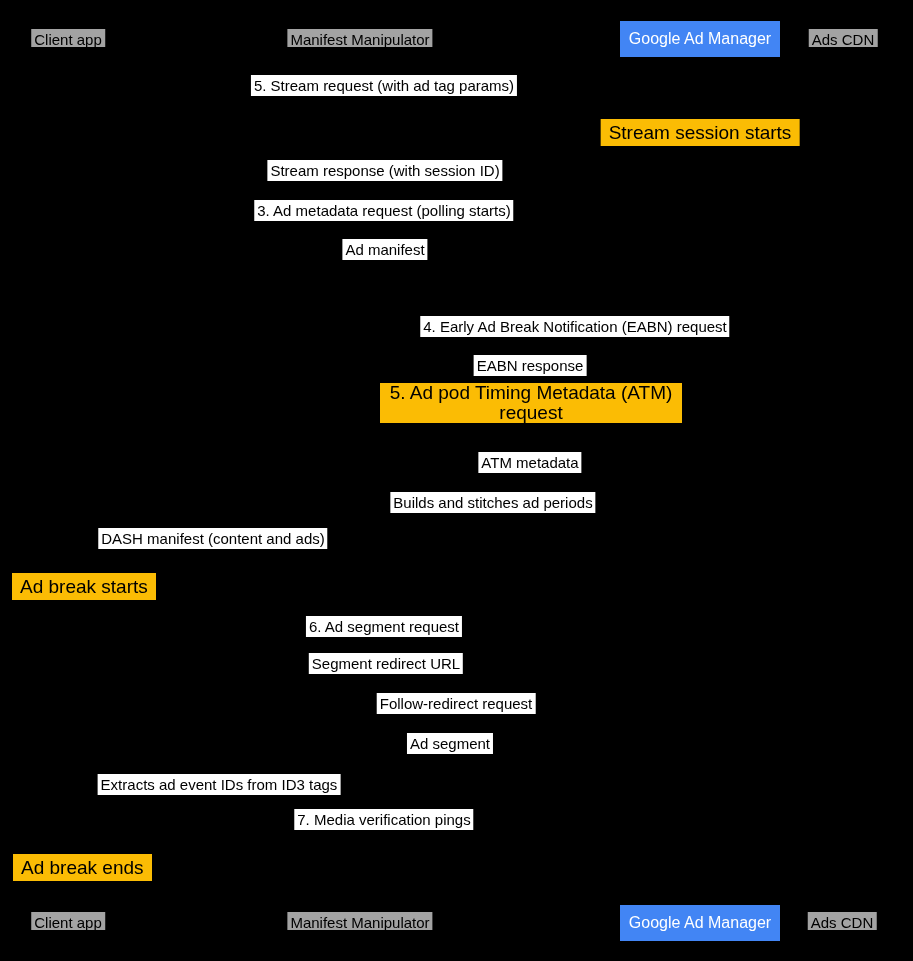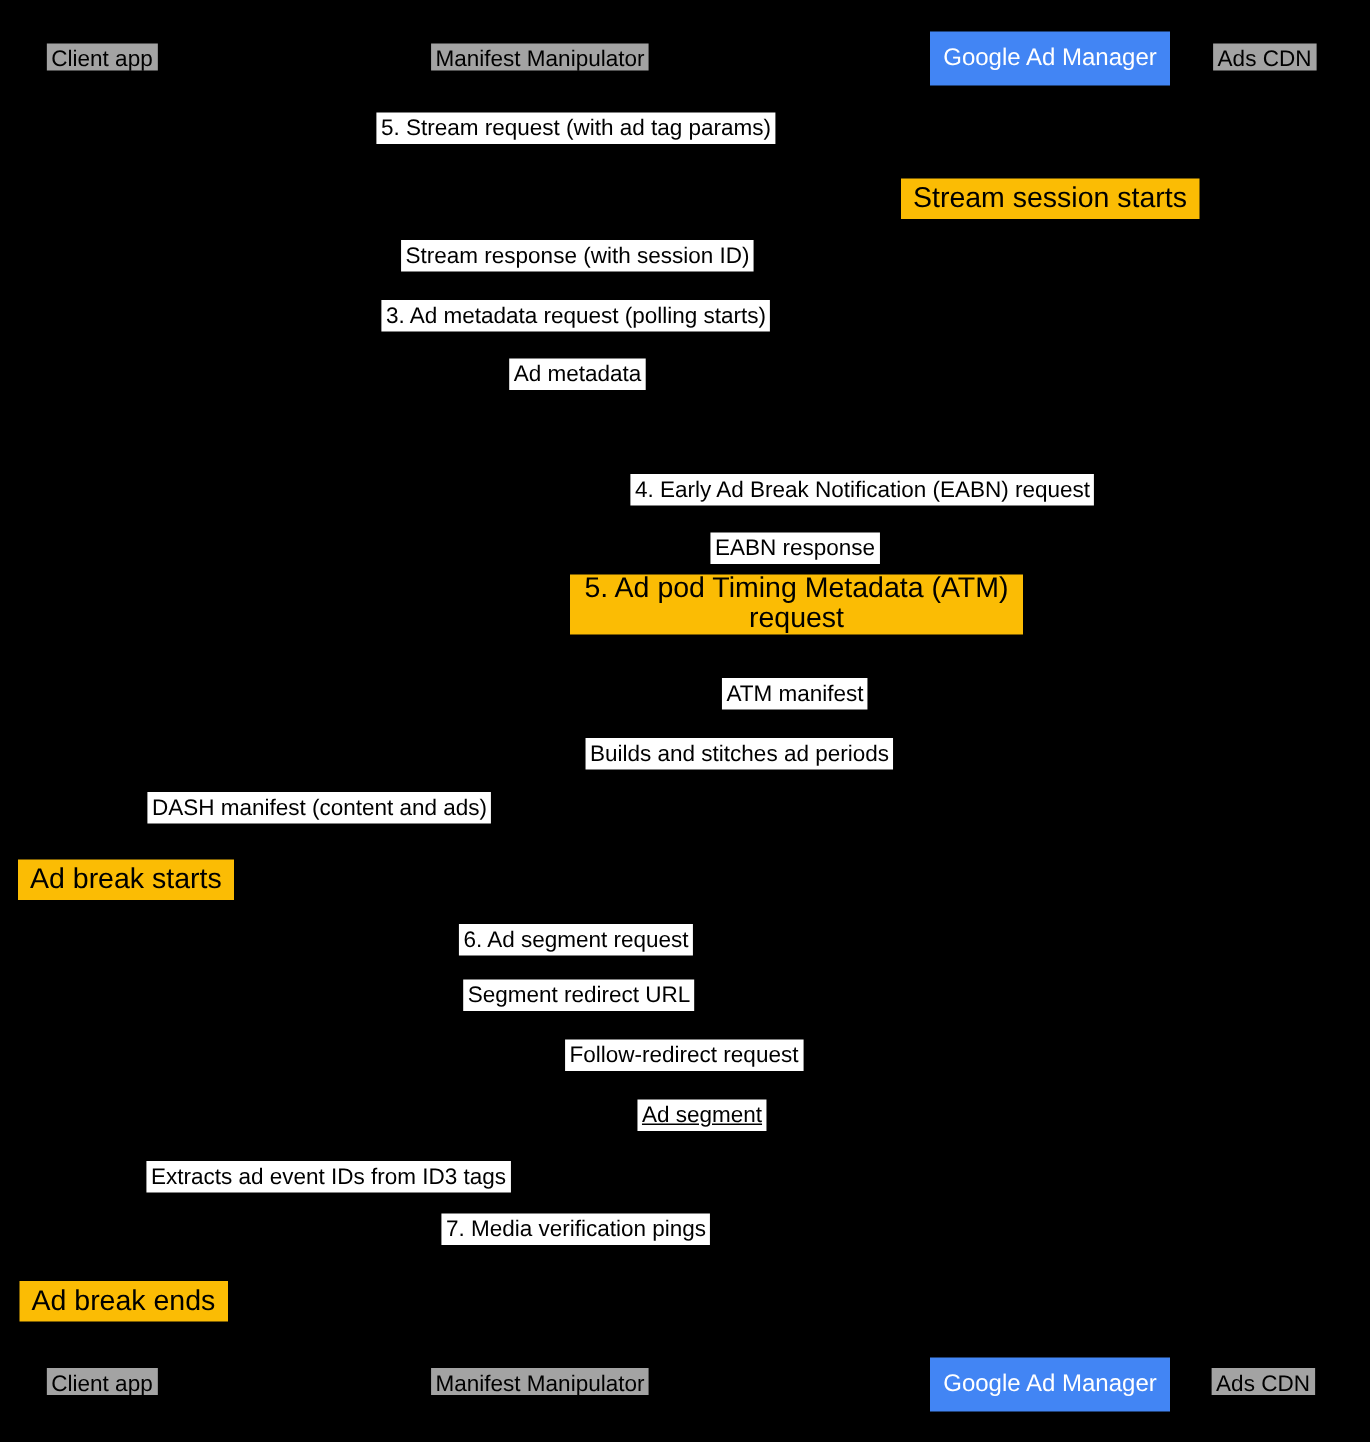--- a/index.html
+++ b/index.html
@@ -82,21 +82,21 @@
   #msg-eabn-request        { left: 530px; top: 316px; margin-left: 45px; }
   #msg-eabn-response       { left: 530px; top: 355px; }
   #note-atm-request        { left: 531px; top: 383px; width: 302px; height: 40px; }
   #msg-atm-response        { left: 530px; top: 452px; }
   #msg-builds-stitches     { left: 493px; top: 492px; }
   #msg-dash-manifest       { left: 213px; top: 528px; }
   #note-ad-break-starts    { left: 12px;  top: 573px; }
   #msg-ad-segment-request  { left: 384px; top: 616px; }
   #msg-segment-redirect    { left: 386px; top: 653px; }
   #msg-follow-redirect     { left: 456px; top: 693px; }
-  #msg-ad-segment          { left: 468px; top: 733px; text-decoration: underline; }
+  #msg-ad-segment          { left: 450px; top: 733px; }
   #msg-extracts-id3        { left: 219px; top: 774px; }
   #msg-media-pings         { left: 384px; top: 809px; }
   #note-ad-break-ends      { left: 13px;  top: 854px; }
 
   #actor-client-bottom     { left: 68px;  top: 912px; }
   #actor-mm-bottom         { left: 360px; top: 912px; }
   #actor-gam-bottom        { left: 700px; top: 905px; }
   #actor-cdn-bottom        { left: 842px; top: 912px; }
 </style>
 </head>
@@ -106,30 +106,30 @@
 
   <div class="actor" id="actor-client-top">Client app</div>
   <div class="actor" id="actor-mm-top">Manifest Manipulator</div>
   <div class="actor primary" id="actor-gam-top">Google Ad Manager</div>
   <div class="actor" id="actor-cdn-top">Ads CDN</div>
 
   <div class="lbl" id="msg-stream-request">5. Stream request (with ad tag params)</div>
   <div class="note centered" id="note-stream-session">Stream session starts</div>
   <div class="lbl" id="msg-stream-response">Stream response (with session ID)</div>
   <div class="lbl" id="msg-ad-metadata-request">3. Ad metadata request (polling starts)</div>
-  <div class="lbl" id="msg-ad-metadata">Ad metadata</div>
+  <div class="lbl" id="msg-ad-metadata">Ad manifest</div>
   <div class="lbl" id="msg-eabn-request">4. Early Ad Break Notification (EABN) request</div>
   <div class="lbl" id="msg-eabn-response">EABN response</div>
 
   <div class="note centered block" id="note-atm-request">
     <div>5. Ad pod Timing Metadata (ATM) request</div>
     <div>(with session ID and HMAC)</div>
   </div>
 
-  <div class="lbl" id="msg-atm-response">ATM manifest</div>
+  <div class="lbl" id="msg-atm-response">ATM metadata</div>
   <div class="lbl" id="msg-builds-stitches">Builds and stitches ad periods</div>
   <div class="lbl" id="msg-dash-manifest">DASH manifest (content and ads)</div>
   <div class="note" id="note-ad-break-starts">Ad break starts</div>
   <div class="lbl" id="msg-ad-segment-request">6. Ad segment request</div>
   <div class="lbl" id="msg-segment-redirect">Segment redirect URL</div>
   <div class="lbl" id="msg-follow-redirect">Follow-redirect request</div>
   <div class="lbl" id="msg-ad-segment">Ad segment</div>
   <div class="lbl" id="msg-extracts-id3">Extracts ad event IDs from ID3 tags</div>
   <div class="lbl" id="msg-media-pings">7. Media verification pings</div>
   <div class="note" id="note-ad-break-ends">Ad break ends</div>

